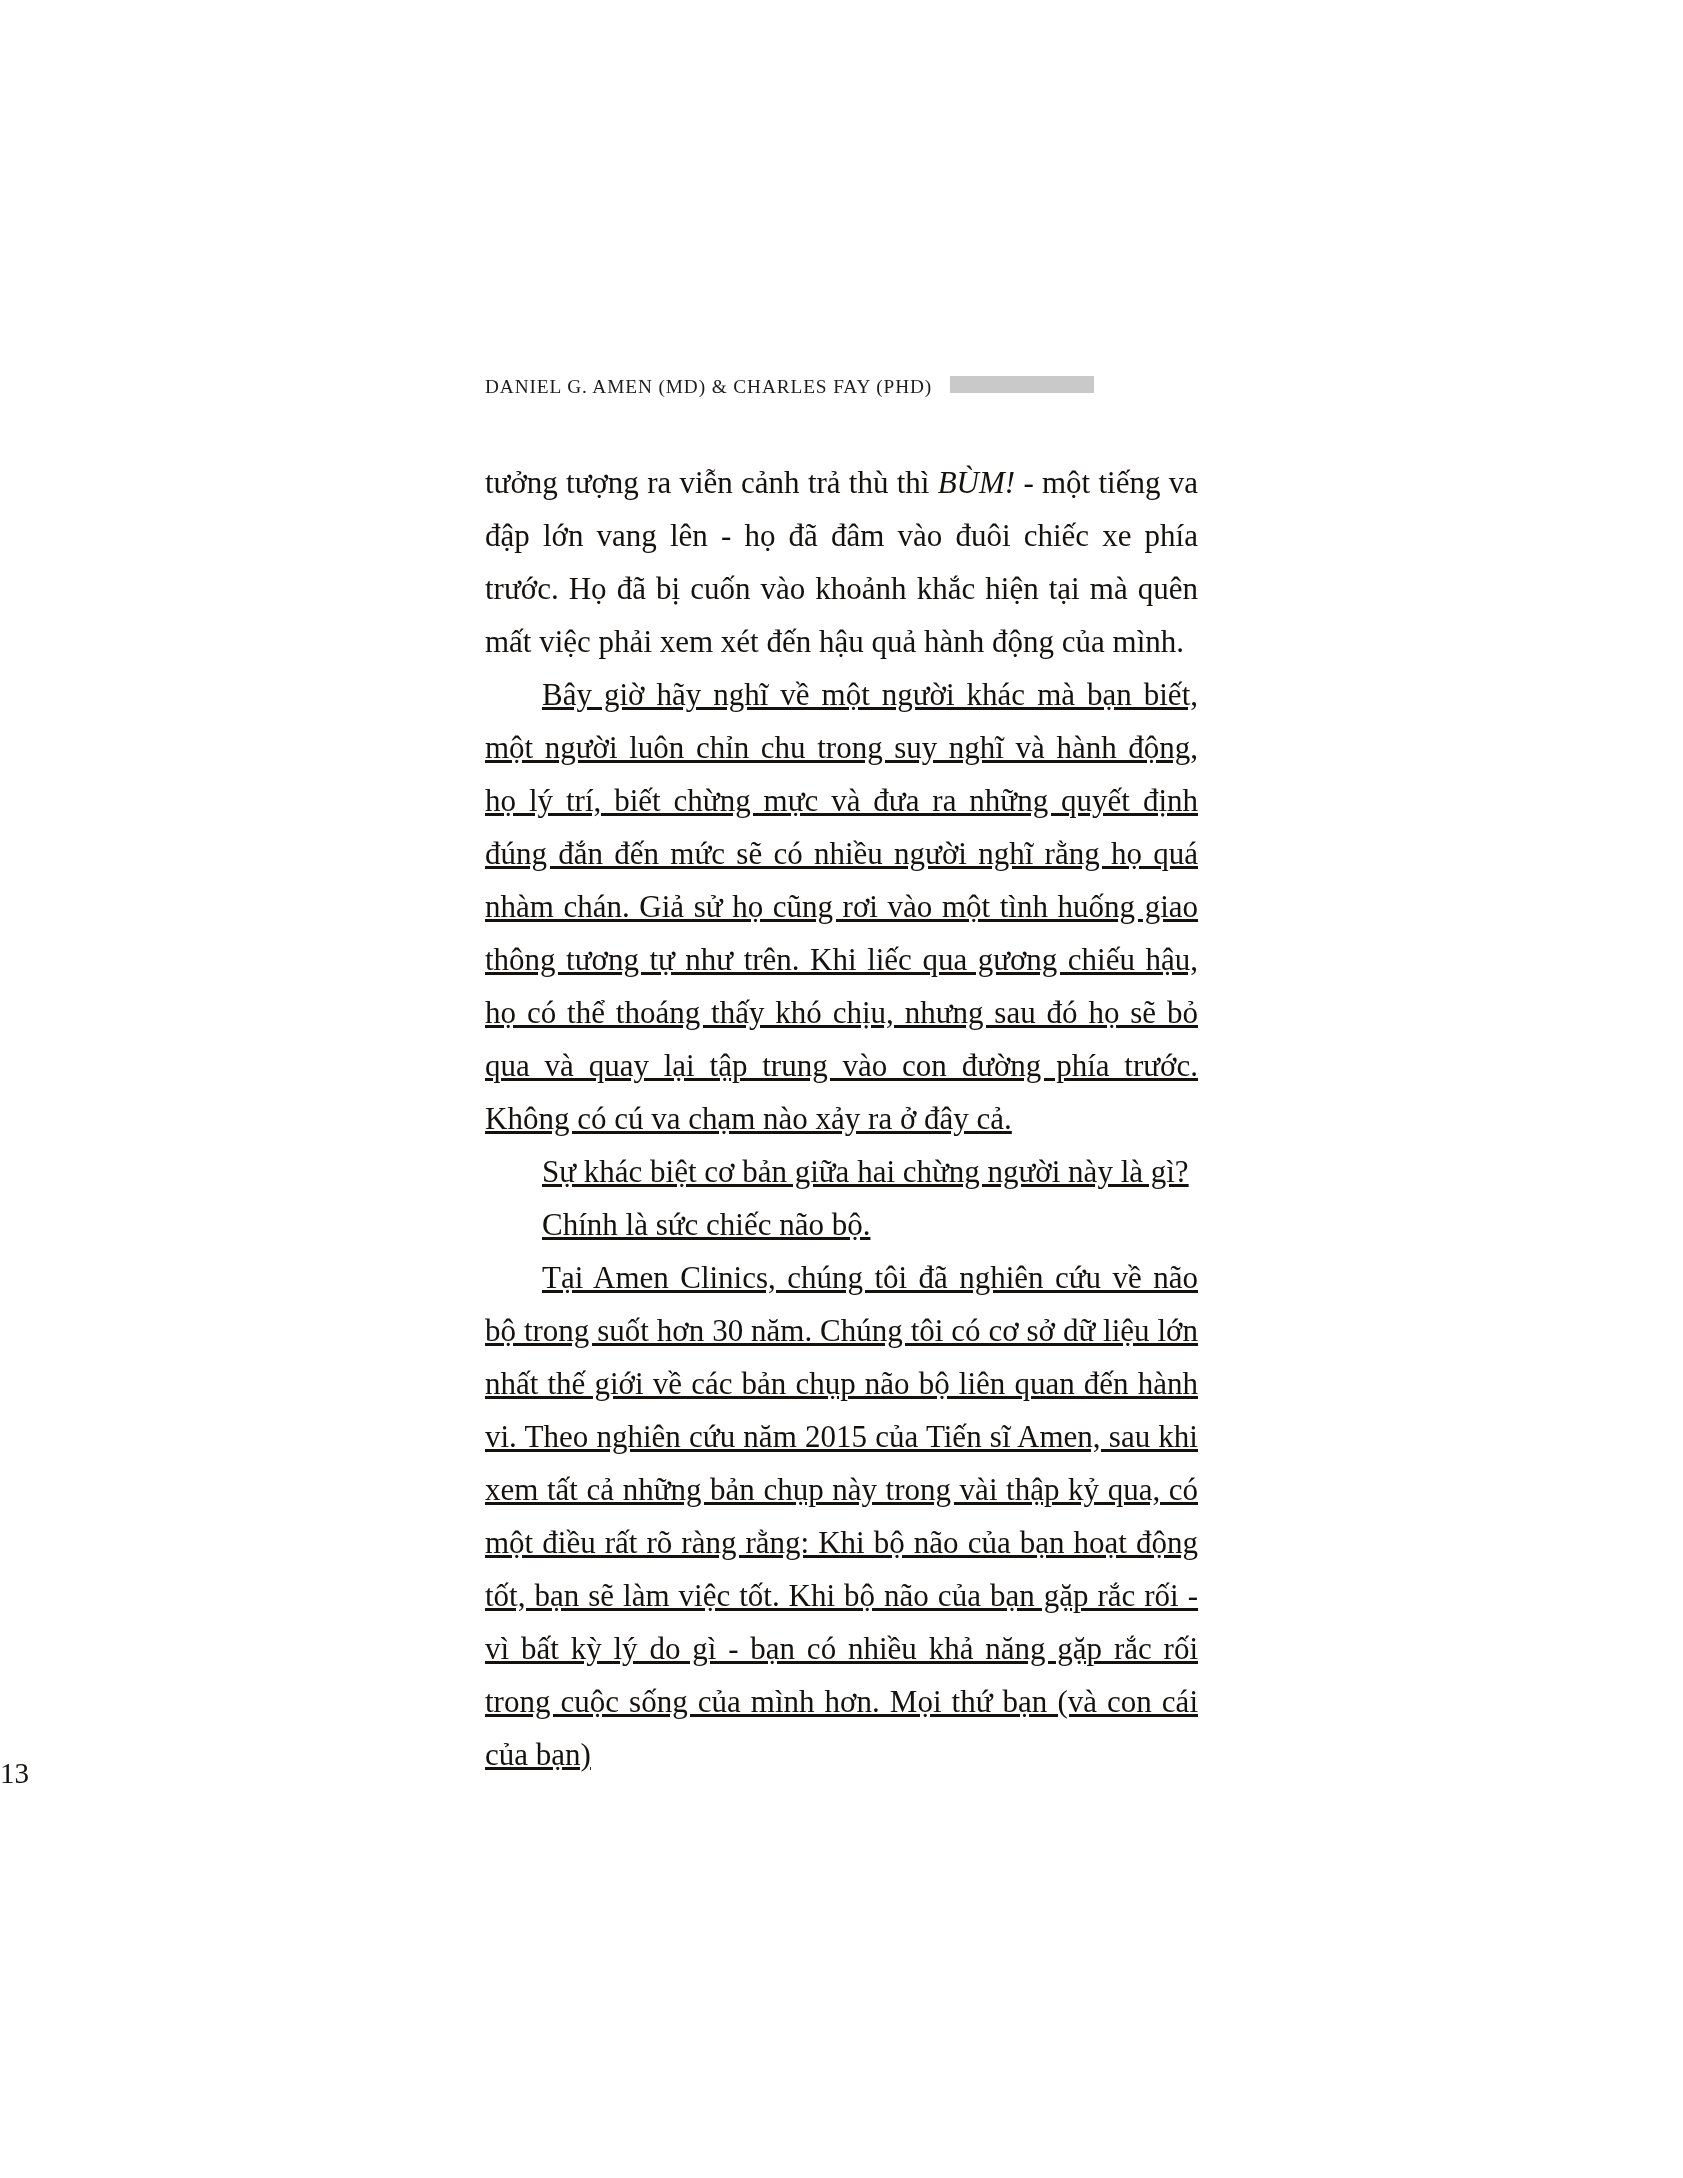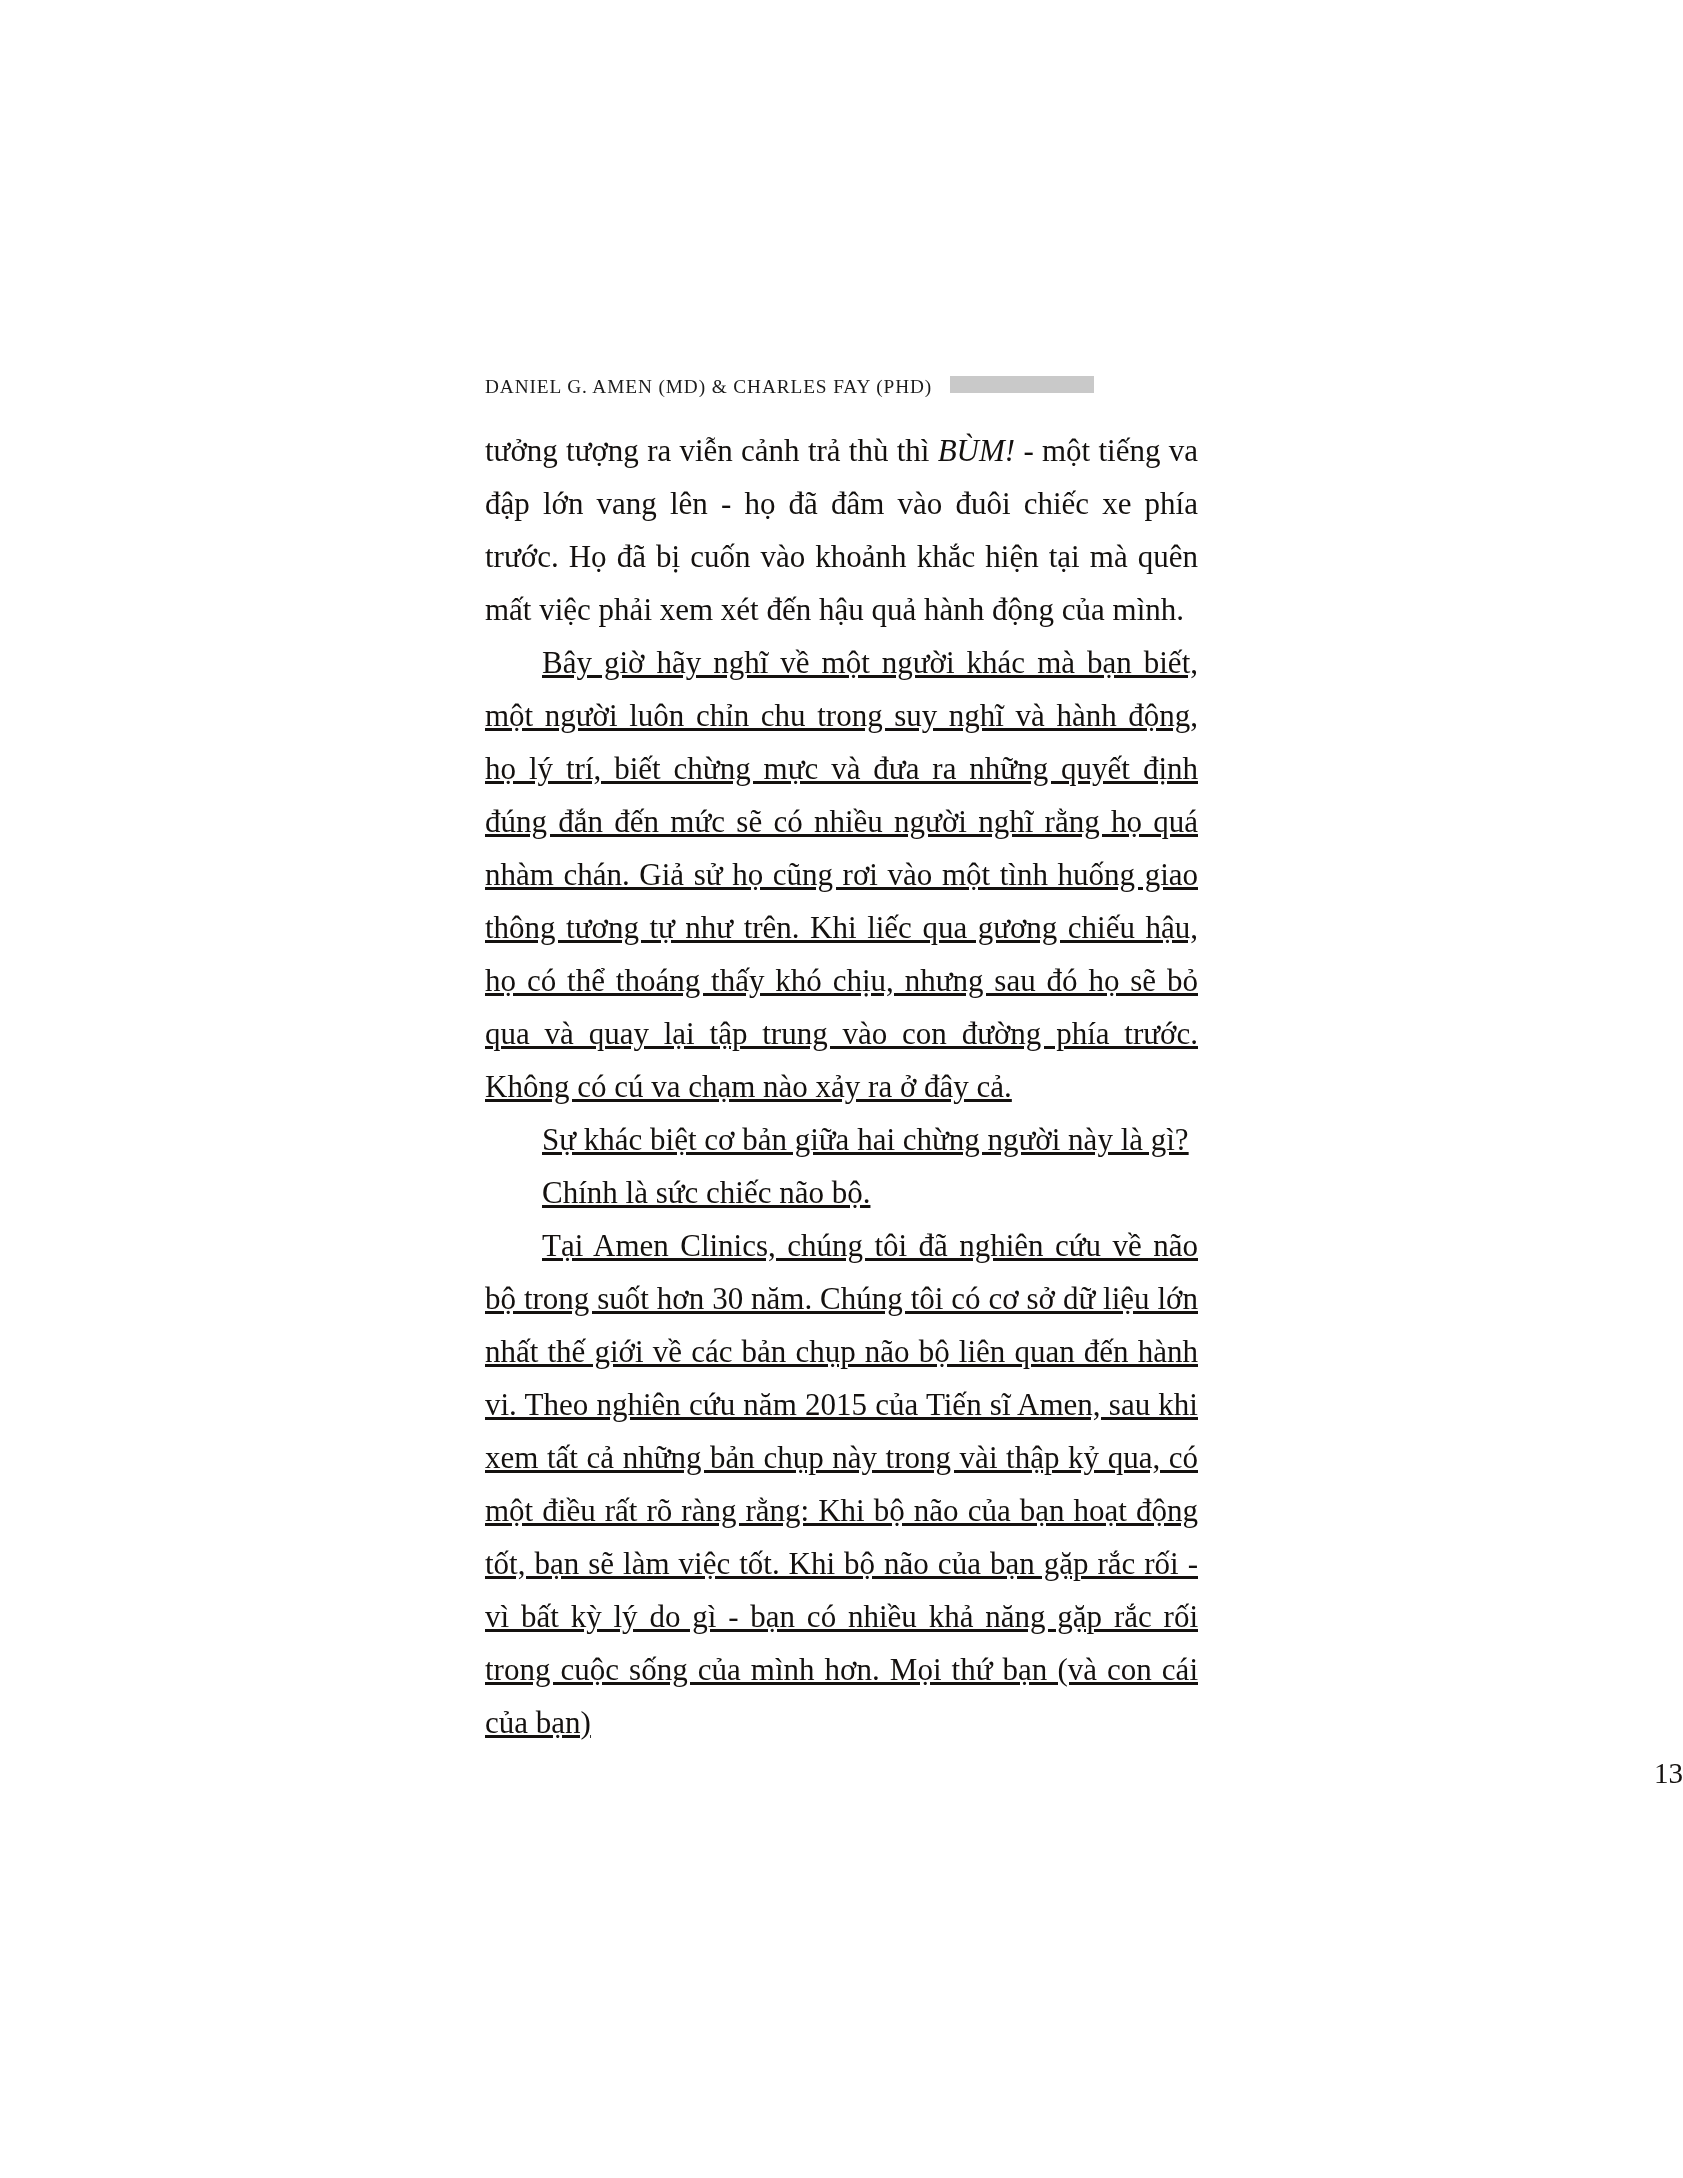--- a/index.html
+++ b/index.html
@@ -42,21 +42,21 @@
   .header-bar {
     flex: 0 0 auto;
     width: 144px;
     height: 17px;
     background: #c9c9c9;
     margin-left: 18px;
   }
   .body-text {
     position: absolute;
     left: 485px;
-    top: 424px;
+    top: 456px;
     width: 713px;
   }
   .body-text p {
     margin: 0;
     font-size: 31px;
     line-height: 53px;
     text-align: justify;
     text-justify: inter-word;
     color: #14110f;
     font-family: "Liberation Serif", serif;
@@ -69,21 +69,21 @@
     margin-top: 0px;
   }
   .body-text em {
     font-style: italic;
   }
   .folio {
     position: absolute;
     top: 1757px;
     left: 0;
     width: 1683px;
-    text-align: right;
+    text-align: left;
     font-size: 29px;
     font-family: "Liberation Serif", serif;
     color: #14110f;
   }
 </style>
 </head>
 <body>
 
 <div class="page">
 

